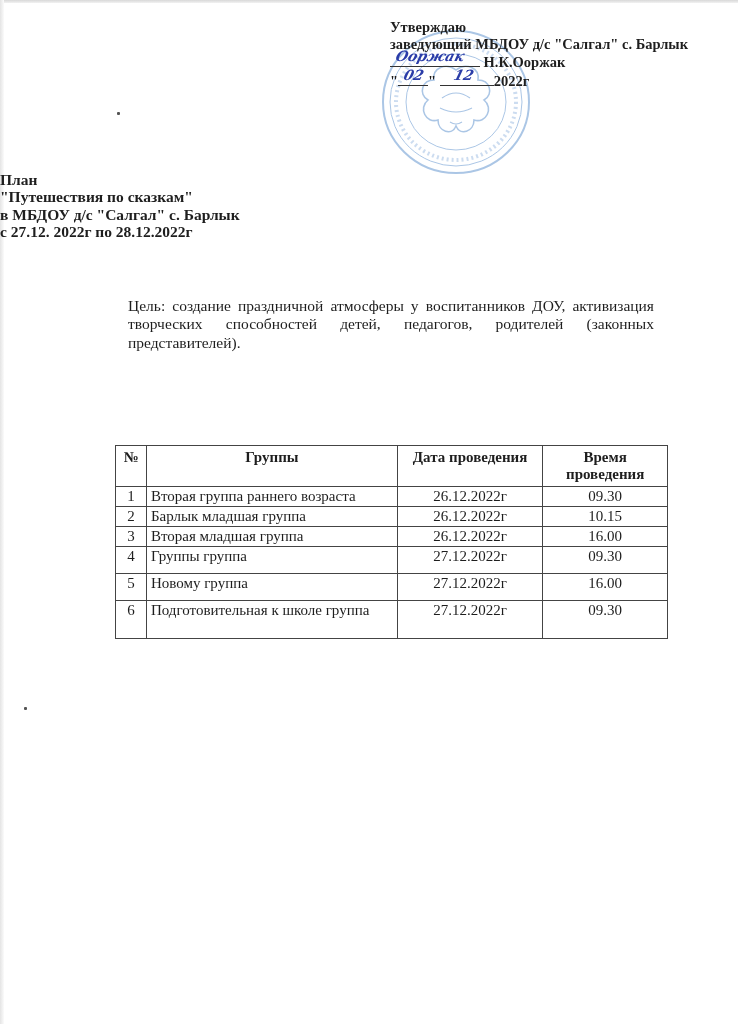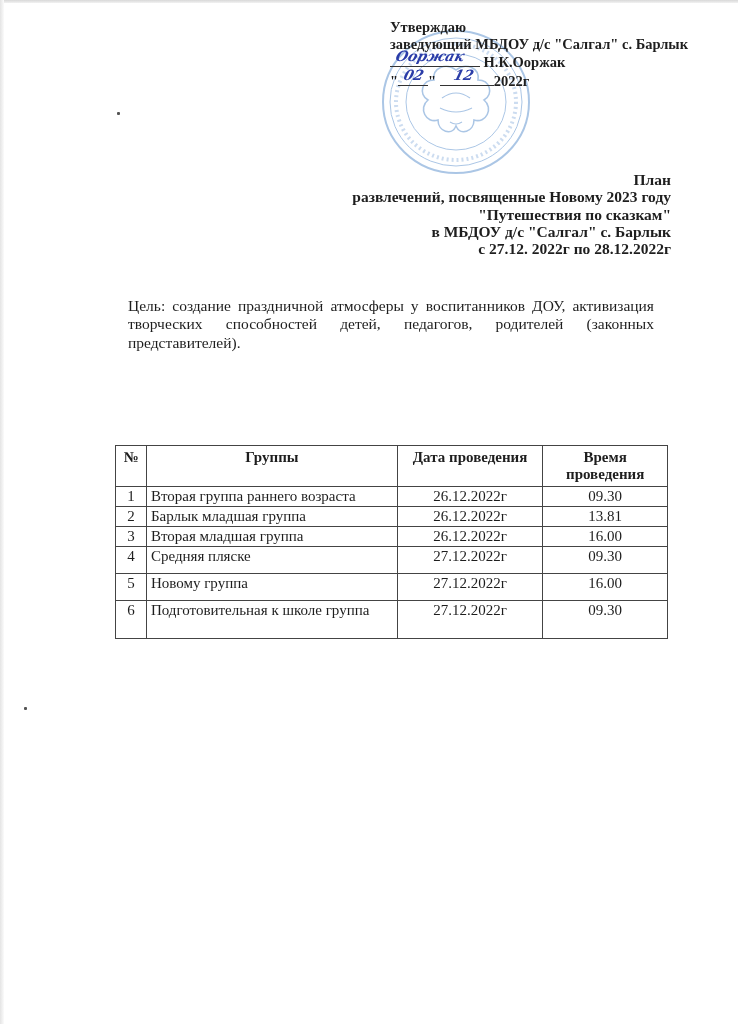--- a/index.html
+++ b/index.html
@@ -17,21 +17,21 @@
 
     .stamp { position: absolute; left: 380px; top: 28px; width: 152px; height: 148px; }
 
     .approval { position: absolute; right: 50px; top: 19px; 
       font-size: 14.5px; line-height: 16.5px; font-weight: bold; }
     .approval .line { white-space: nowrap; }
     .sig-underline { display: inline-block; border-bottom: 1px solid #333; position: relative; vertical-align: baseline; }
     .handwriting { position: absolute; left: 6px; top: -4px; color: #2a3ca8;
       font-family: "DejaVu Serif", serif; font-style: italic; font-size: 14px; transform: skewX(-15deg); }
 
-    .title-block { position: absolute; left: 0; width: 671px; top: 171px; text-align: right;
+    .title-block { position: absolute; left: 0; width: 671px; top: 171px; text-align: left;
       font-weight: bold; font-size: 15.5px; line-height: 17.3px; }
 
     .body-text { position: absolute; left: 114px; width: 554px; top: 283px;
       font-size: 15.5px; line-height: 18.4px; text-align: justify; }
     .body-text p { margin: 14px; }
 
     table.schedule { position: absolute; left: 115px; top: 445px; width: 553px;
       border-collapse: collapse; font-size: 15px; }
     table.schedule th, table.schedule td { border: 1px solid #444; padding: 0 4px; vertical-align: top; }
     table.schedule th { font-weight: bold; text-align: center; height: 37px; line-height: 17px; padding-top: 3px; }
@@ -71,21 +71,20 @@
     <span>Н.К.Ооржак</span>
   </div>
   <div class="line">
     <span>"</span><span class="sig-underline" style="width:30px; height:14px;"><span class="handwriting" style="left:6px;">02</span></span><span>" </span>
     <span class="sig-underline" style="width:54px; height:14px;"><span class="handwriting" style="left:14px;">12</span></span><span>2022г</span>
   </div>
 </div>
 
 <div class="title-block">
   <div>План</div>
-  <div>развлечений, посвященные Новому 2023 году</div>
   <div>"Путешествия по сказкам"</div>
   <div>в МБДОУ д/с "Салгал" с. Барлык</div>
   <div>с 27.12. 2022г  по 28.12.2022г</div>
 </div>
 
 <div class="body-text">
   <p>Цель: создание праздничной атмосферы у воспитанников ДОУ, активизация творческих способностей детей, педагогов, родителей (законных представителей).</p>
 </div>
 
 <table class="schedule">
@@ -107,31 +106,31 @@
     <tr>
       <td class="num">1</td>
       <td>Вторая группа раннего возраста</td>
       <td class="date">26.12.2022г</td>
       <td class="time">09.30</td>
     </tr>
     <tr>
       <td class="num">2</td>
       <td>Барлык младшая группа</td>
       <td class="date">26.12.2022г</td>
-      <td class="time">13.81</td>
+      <td class="time">10.15</td>
     </tr>
     <tr>
       <td class="num">3</td>
       <td>Вторая младшая группа</td>
       <td class="date">26.12.2022г</td>
       <td class="time">16.00</td>
     </tr>
     <tr class="tall">
       <td class="num">4</td>
-      <td>Средняя пляске</td>
+      <td>Группы группа</td>
       <td class="date">27.12.2022г</td>
       <td class="time">09.30</td>
     </tr>
     <tr class="tall">
       <td class="num">5</td>
       <td>Новому группа</td>
       <td class="date">27.12.2022г</td>
       <td class="time">16.00</td>
     </tr>
     <tr class="two-line">

